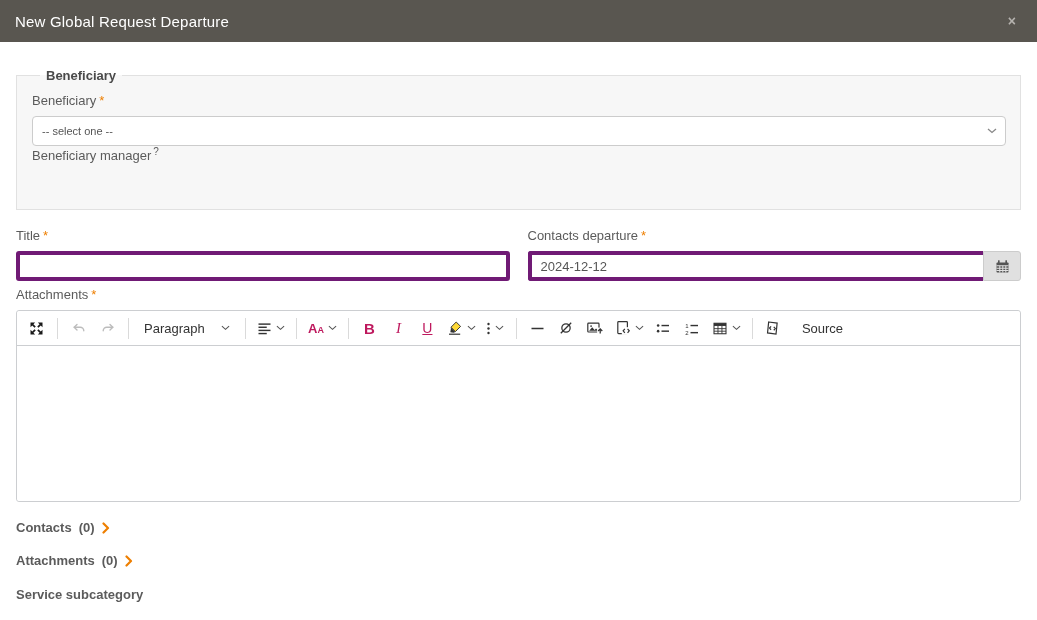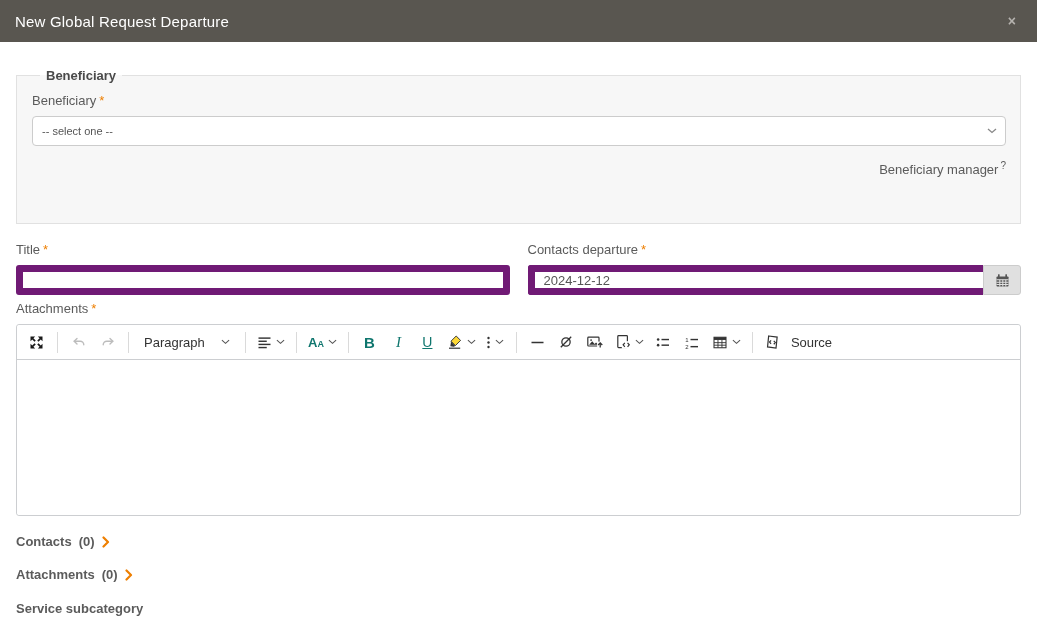--- a/index.html
+++ b/index.html
@@ -38,26 +38,26 @@
   .fs-field { margin-top:8px; }
   .select-wrap { position:relative; }
   select.form-select {
     width:100%; height:30px; font-size:11px; color:#555;
     font-family:"Liberation Sans", sans-serif;
     border:1px solid #ccc; border-radius:4px; background:#fff;
     padding:0 24px 0 9px;
     -webkit-appearance:none; -moz-appearance:none; appearance:none;
   }
   .select-caret { position:absolute; right:9px; top:12px; pointer-events:none; }
-  .manager-label { margin-top:14px; margin-bottom:0;text-align:right; }
+  .manager-label { margin-top:0; margin-bottom:0; }
   
   .form-row { display:flex; gap:18px; margin-bottom:6px; }
   .form-col { flex:1; min-width:0; }
   input.text-input {
-    width:100%; height:30px; border:7px solid #701a75; border-radius:3px;
+    width:100%; height:30px; border:4px solid #701a75; border-radius:3px;
     font-size:13px; color:#555; padding:0 9px; background:#fff;
     font-family:"Liberation Sans", sans-serif;
   }
   .input-group { display:flex; }
   .input-group input.text-input { border-radius:3px 0 0 3px; border-right:none; flex:1; }
   .input-addon {
     width:38px; height:30px; background:#e0e0e0; border:1px solid #ccc;
     border-radius:0 3px 3px 0; display:flex; align-items:center; justify-content:center;
     cursor:pointer; padding:0;
   }
@@ -66,34 +66,34 @@
   .editor {
     border:1px solid #ccced1; border-radius:3px; background:#fff;
   }
   .editor-toolbar {
     display:flex; align-items:center; height:35px; padding:0 5px;
     border-bottom:1px solid #ccced1; border-radius:3px 3px 0 0; background:#fff;
   }
   .tb-btn {
     display:inline-flex; align-items:center; justify-content:center;
     min-width:27px; height:27px; margin:0 1px; border:none; background:none;
-    border-radius:2px; cursor:pointer; color:#0f766e; font-size:14px; padding:0 4px;
+    border-radius:2px; cursor:pointer; color:#be185d; font-size:14px; padding:0 4px;
     font-family:"Liberation Sans", sans-serif;
   }
   .tb-sep { width:1px; height:21px; background:#dadada; margin:0 6px; flex:none; }
   .tb-caret { margin-left:4px; display:inline-flex; }
   .tb-heading {
     width:102px; justify-content:space-between; font-size:13px; color:#333; padding:0 8px;
   }
   .glyph-b { font-weight:700; font-size:15px; }
   .glyph-i { font-style:italic; font-size:15px; font-family:"Liberation Serif", serif; }
   .glyph-u { text-decoration:underline; font-size:14px; }
   .glyph-aa { font-size:13px; font-weight:600; letter-spacing:0; }
   .glyph-aa .small-a { font-size:9px; }
-  .tb-source { font-size:13px; color:#333; gap:10px; }
+  .tb-source { font-size:13px; color:#333; gap:21px; }
   .editor-content {
     height:155px; background:#fff; border-radius:0 0 3px 3px; padding:8px 10px;
     font-size:13px; color:#333; outline:none;
   }
   
   .section-toggle {
     display:flex; align-items:center; gap:7px;
     font-size:13px; font-weight:700; color:#5b5b5b;
     margin-top:18px; cursor:pointer; background:none; border:none; padding:0;
     font-family:"Liberation Sans", sans-serif;

